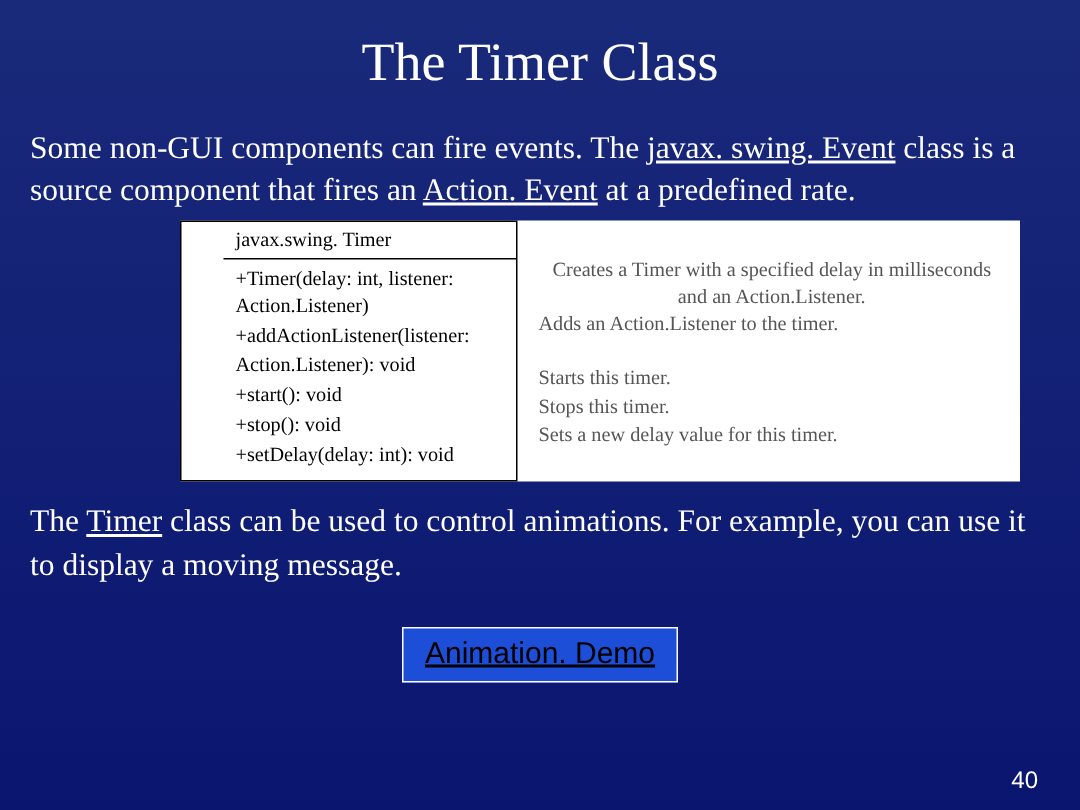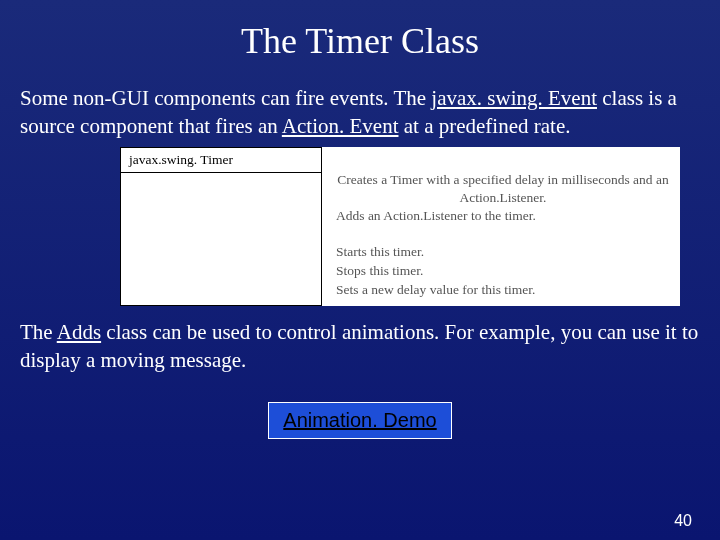--- a/index.html
+++ b/index.html
@@ -34,22 +34,23 @@
     background: #ffffff;
     color: #000000;
     margin: 4px 20px 12px 100px;
     display: flex;
     font-size: 13.5px;
     line-height: 1.35;
     font-family: "Times New Roman", Times, serif;
   }
   .uml-left {
     border: 1px solid #000;
-    width: 202px;
+    width: 225px;
     flex-shrink: 0;
+    padding-left: 28px;
   }
   .uml-left .uml-head {
     border-bottom: 1px solid #000;
     padding: 3px 8px;
     font-style: normal;
   }
   .uml-left .uml-body {
     padding: 4px 8px 6px 8px;
   }
   .uml-left .uml-row { margin-bottom: 2px; }
@@ -95,33 +96,40 @@
 <div class="slide">
   <h1 class="title">The Timer Class</h1>
 
   <p class="body-text">
     <span>Some non-GUI components can fire events. The </span><span class="underline">javax. swing. Event</span><span> class is a source component that fires an </span><span class="underline">Action. Event</span><span> at a predefined rate.</span>
   </p>
 
   <div class="uml-box">
     <div class="uml-left">
       <div class="uml-head">javax.swing. Timer</div>
+      <div class="uml-body">
+        <div class="uml-row">+Timer(delay: int, listener: Action.Listener)</div>
+        <div class="uml-row">+addActionListener(listener: Action.Listener): void</div>
+        <div class="uml-row">+start(): void</div>
+        <div class="uml-row">+stop(): void</div>
+        <div class="uml-row">+setDelay(delay: int): void</div>
+      </div>
     </div>
     <div class="uml-right dim">
       <div class="uml-head-space"></div>
       <div class="d0">Creates a Timer with a specified delay in milliseconds and an Action.Listener.</div>
       <div class="d1">Adds an Action.Listener to the timer.</div>
       <div class="d2">Starts this timer.</div>
       <div class="d3">Stops this timer.</div>
       <div class="d4">Sets a new delay value for this timer.</div>
     </div>
   </div>
 
   <p class="body-text">
-    <span>The </span><span class="underline">Adds</span><span> class can be used to control animations. For example, you can use it to display a moving message.</span>
+    <span>The </span><span class="underline">Timer</span><span> class can be used to control animations. For example, you can use it to display a moving message.</span>
   </p>
 
   <div class="button-row">
     <span class="demo-button">Animation. Demo</span>
   </div>
 </div>
 
 <div class="page-num">40</div>
 
 </body></html>

